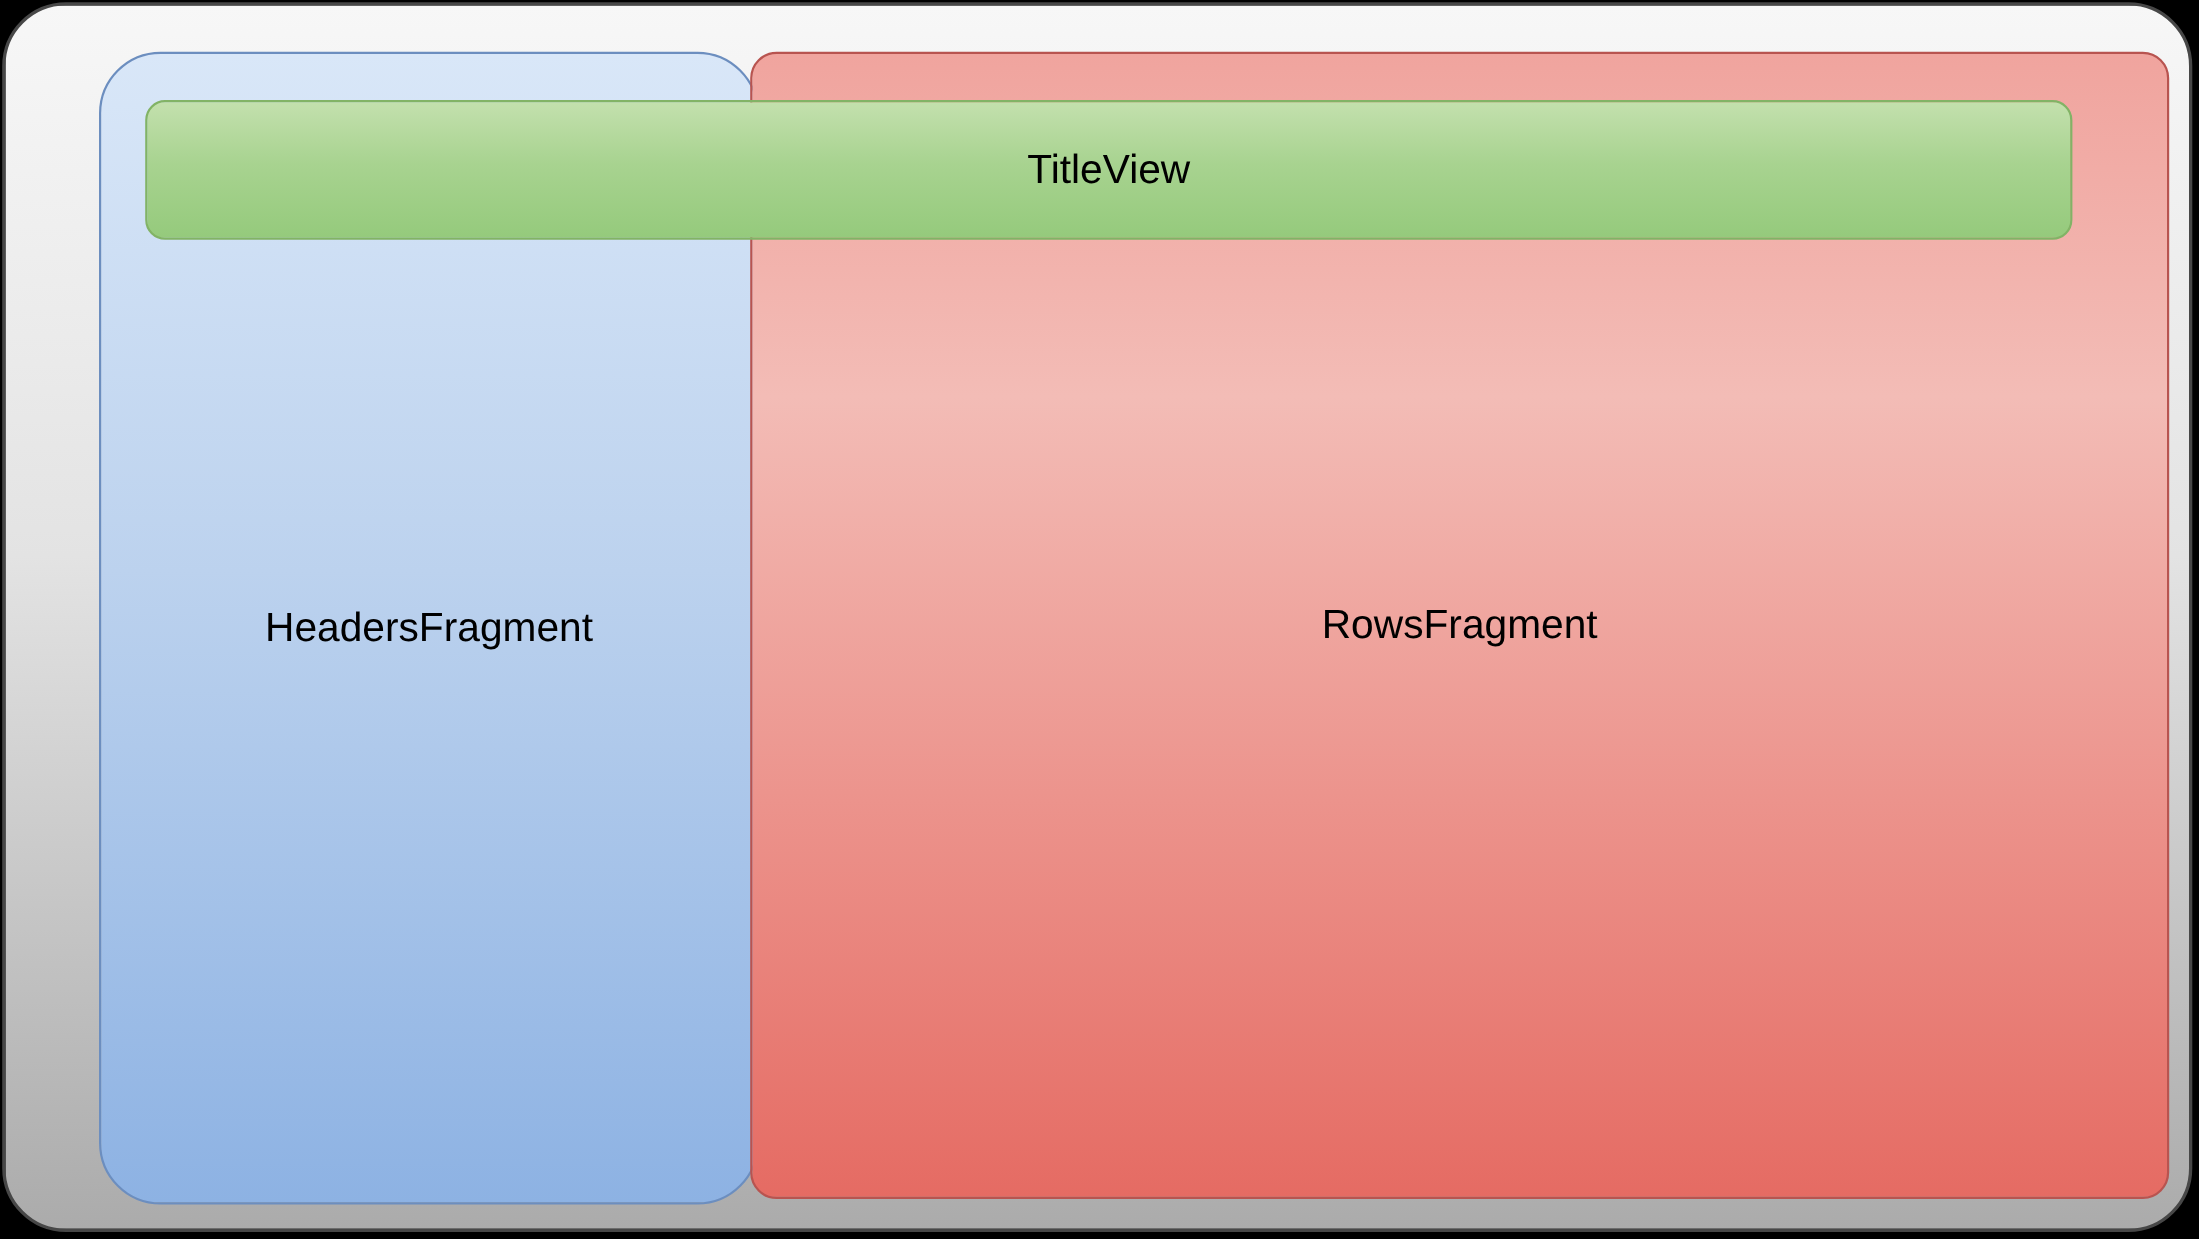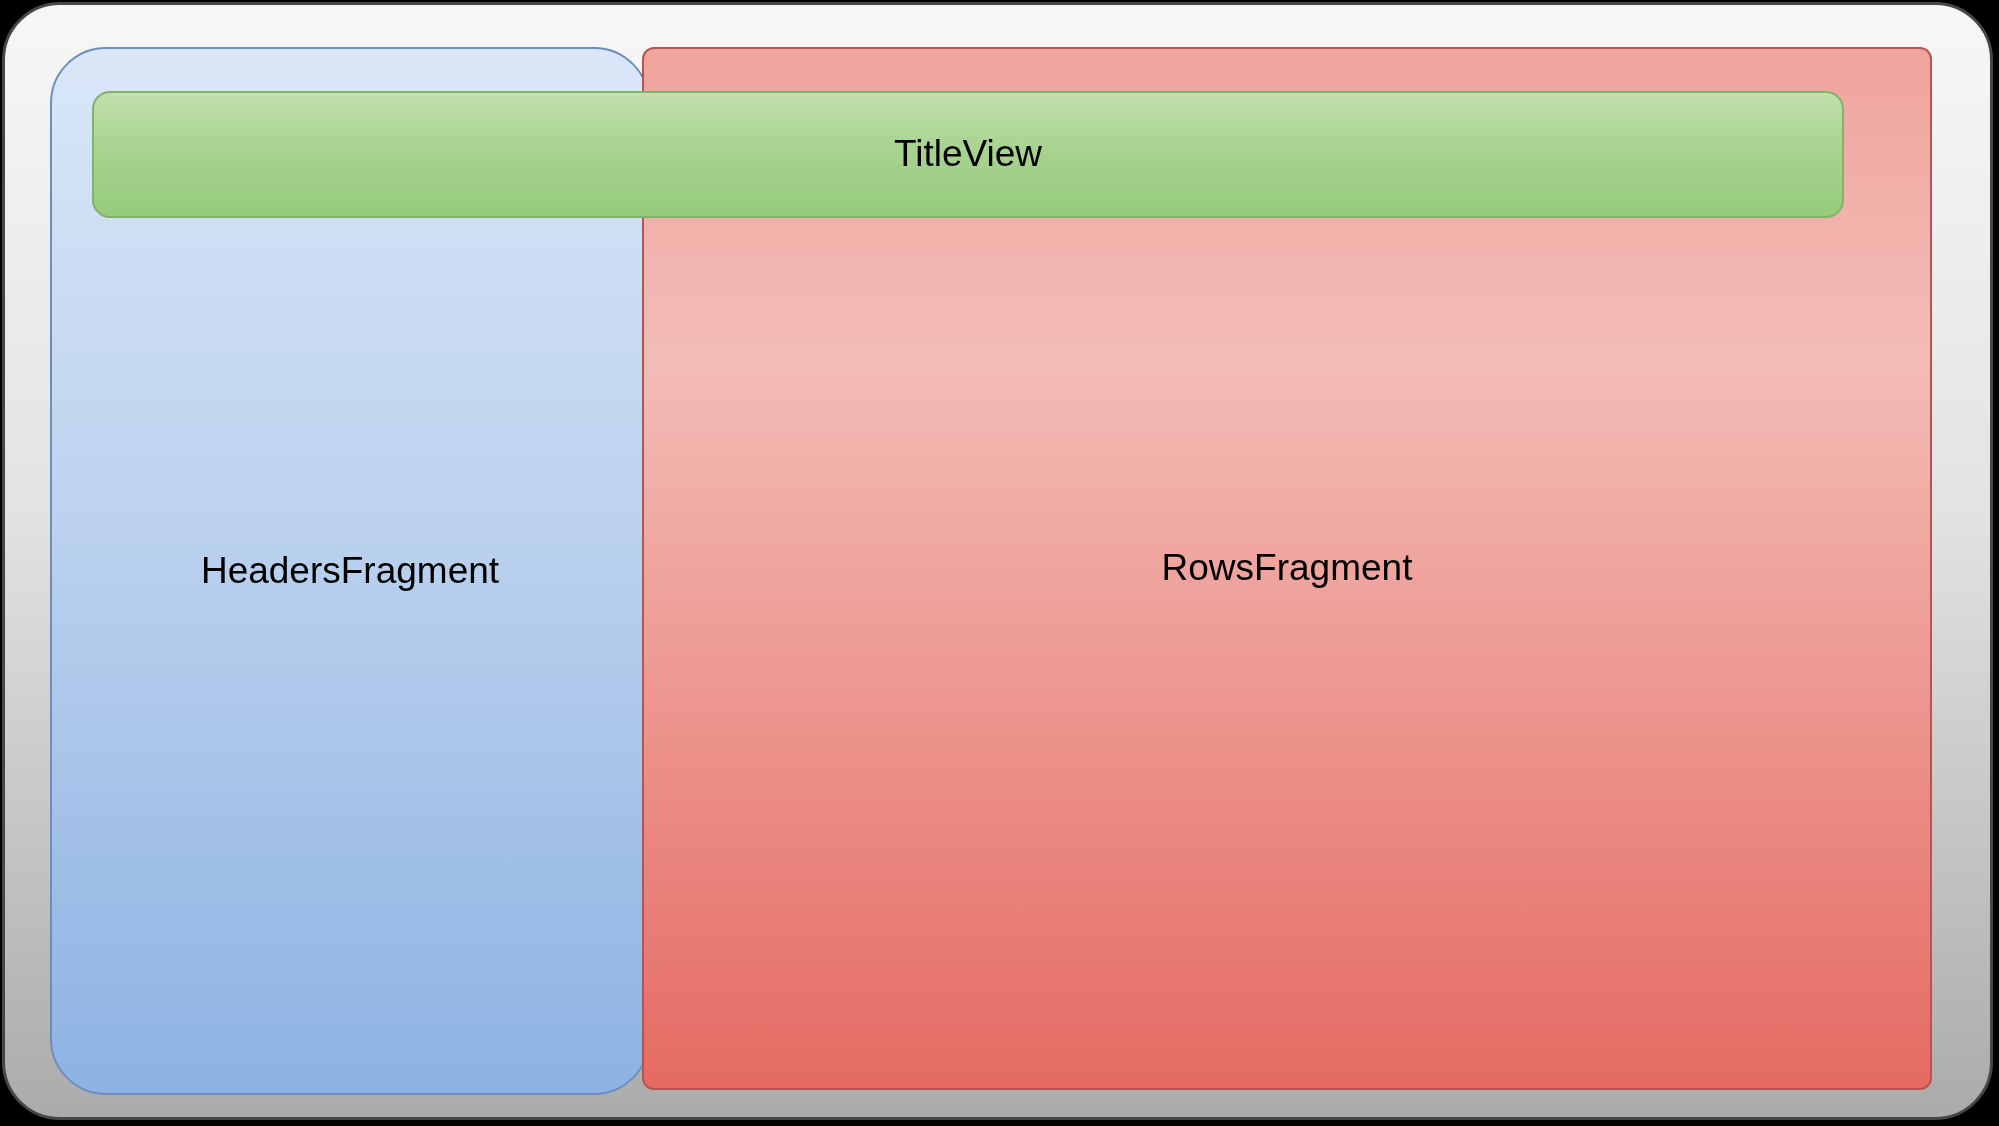--- a/index.html
+++ b/index.html
@@ -33,20 +33,21 @@
     box-sizing: border-box;
     box-shadow: 0 4px 14px rgba(0,0,0,0.55);
   }
 
   .box {
     position: absolute;
     box-sizing: border-box;
     display: flex;
     align-items: center;
     justify-content: center;
+    margin-left: 40px;
   }
 
   .box-label {
     color: #000;
     font-size: 37px;
     line-height: 1.2;
     white-space: nowrap;
     text-align: center;
   }
 
@@ -63,21 +64,21 @@
       #bcd2ee 45%,
       var(--blue-fill-bottom, #8db2e3) 100%);
   }
 
   
   .rows-fragment {
     left: 637px;
     top: 42px;
     width: 1290px;
     height: 1043px;
-    border-radius: 12px;
+    border-radius: 24px;
     border: 2px solid var(--red-border, #b85450);
     background: linear-gradient(to bottom,
       var(--red-fill-top, #f0a49e) 0%,
       #f3bcb6 30%,
       var(--red-fill-bottom, #e56b63) 100%);
   }
 
   
   .title-view {
     left: 87px;

